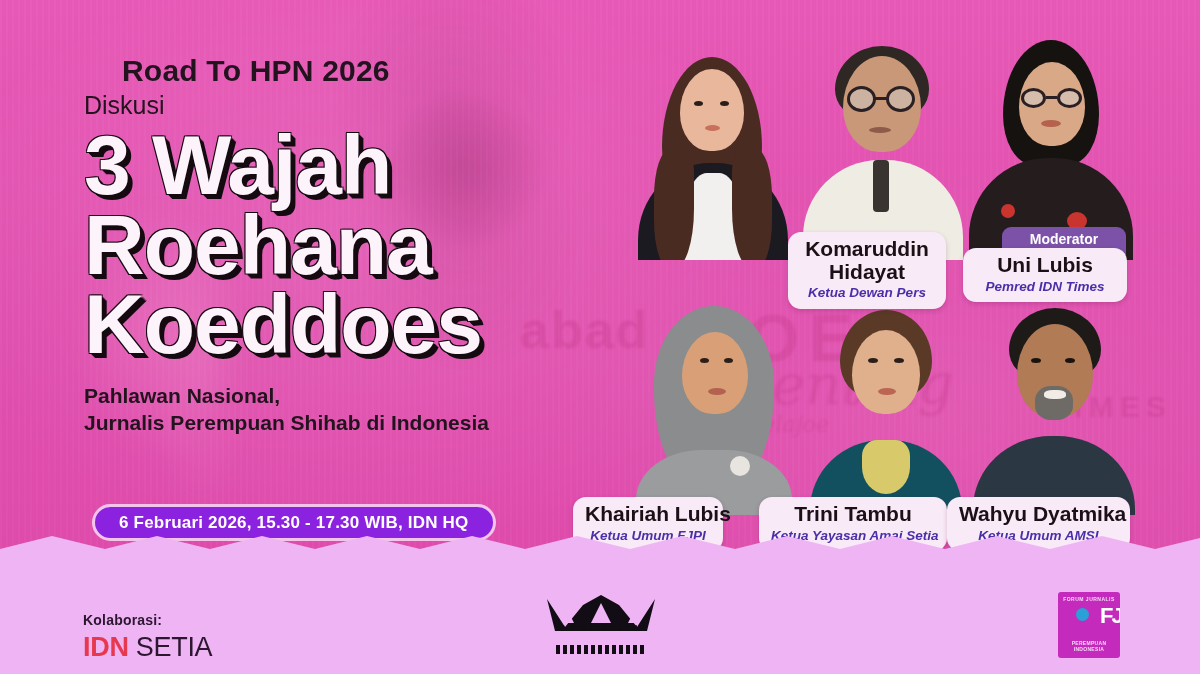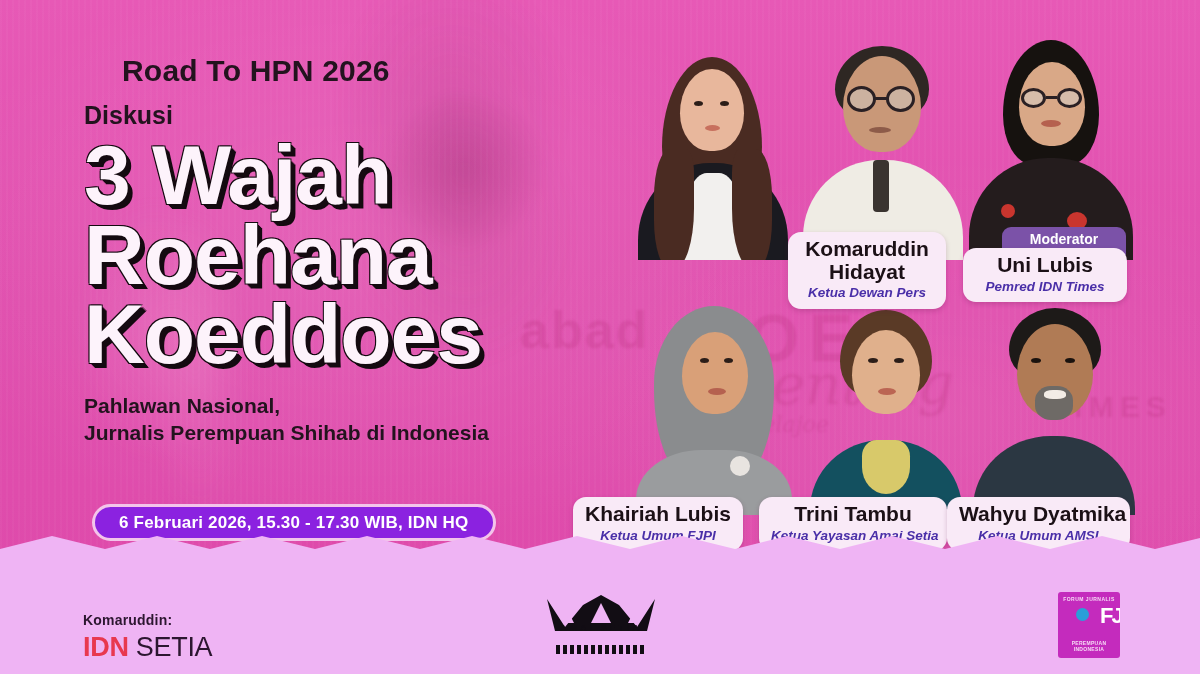--- a/index.html
+++ b/index.html
@@ -72,22 +72,22 @@
       rgba(0,0,0,0.0) 2px, rgba(0,0,0,0.0) 6px);
   }
 
   
   .left-block { position: absolute; left: 84px; top: 55px; width: 520px; }
   .kicker {
     font-size: 30px; font-weight: 700; color: #23131e;
     letter-spacing: 0.2px; line-height: 1.05; margin-left: 38px;
   }
   .subkicker {
-    font-size: 25px; font-weight: 700; color: #23131e;
-    margin-top: 15px; line-height: 1.05;
+    font-size: 25px; font-weight: 400; color: #23131e;
+    margin-top: 5px; line-height: 1.05;
   }
   .bigtitle {
     margin-top: 8px;
     font-size: 84px; font-weight: 800; color: #fdf3fb;
     line-height: 0.95; letter-spacing: -1px;
     text-shadow:
       4px 4px 0 #140a10, 3px 3px 0 #140a10, 2px 2px 0 #140a10,
       5px 5px 0 #140a10, -1px -1px 0 #140a10, 1px -1px 0 #140a10,
       -1px 1px 0 #140a10;
   }
@@ -338,21 +338,21 @@
       <div class="p-hair" style="left:44px; top:8px; width:92px; height:70px; background:#1d1a18;"></div>
       <div class="p-head" style="left:52px; top:24px; width:76px; height:94px; background:#b07b55;"></div>
       <div class="p-body" style="left:8px; top:136px; width:162px; height:104px; background:#2b3742;"></div>
       <div style="position:absolute; left:66px; top:58px; width:10px; height:5px; background:#1a120e; border-radius:50%;"></div>
       <div style="position:absolute; left:100px; top:58px; width:10px; height:5px; background:#1a120e; border-radius:50%;"></div>
       <div style="position:absolute; left:70px; top:86px; width:38px; height:34px; background:#6e6a66; border-radius:42%;"></div>
       <div style="position:absolute; left:79px; top:90px; width:22px; height:9px; background:#f2ece6; border-radius:40%;"></div>
     </div>
   </div>
 
-  <div class="name-card" style="left:573px; top:497px; width:170px;">
+  <div class="name-card" style="left:573px; top:497px; width:150px;">
     <div class="nm">Khairiah Lubis</div>
     <div class="rl">Ketua Umum FJPI</div>
   </div>
 
   <div class="name-card" style="left:759px; top:497px; width:188px;">
     <div class="nm">Trini Tambu</div>
     <div class="rl">Ketua Yayasan Amai Setia</div>
   </div>
 
   <div class="name-card" style="left:947px; top:497px; width:183px;">
@@ -362,21 +362,21 @@
 
   <div class="footer">
     <div class="zigzag">
       <svg viewBox="0 0 1200 27" preserveAspectRatio="none" aria-hidden="true">
         <polygon fill="#efb4f4" points="0,27 0,13 52,0 105,13 157,0 210,13 262,0 315,13 367,0 420,13 472,0 525,13 577,0 630,13 682,0 735,13 787,0 840,13 892,0 945,13 997,0 1050,13 1102,0 1155,13 1200,2 1200,27"></polygon>
       </svg>
     </div>
   </div>
 
   <div class="kolab">
-    <div class="kl">Komaruddin:</div>
+    <div class="kl">Kolaborasi:</div>
     <div class="logo">
       <span class="idn">IDN</span><span>&nbsp;</span><span class="times">SETIA</span>
     </div>
   </div>
 
   <div class="amai">
     <svg width="116" height="40" viewBox="0 0 116 40" aria-hidden="true">
       <path fill="#120d14" d="M4 6 L22 34 L40 12 L58 2 L76 12 L94 34 L112 6 L104 38 L12 38 Z"></path>
       <path fill="#efb4f4" d="M58 10 L48 30 L68 30 Z"></path>
       <path fill="#efb4f4" d="M26 20 L22 30 L31 30 Z"></path>

